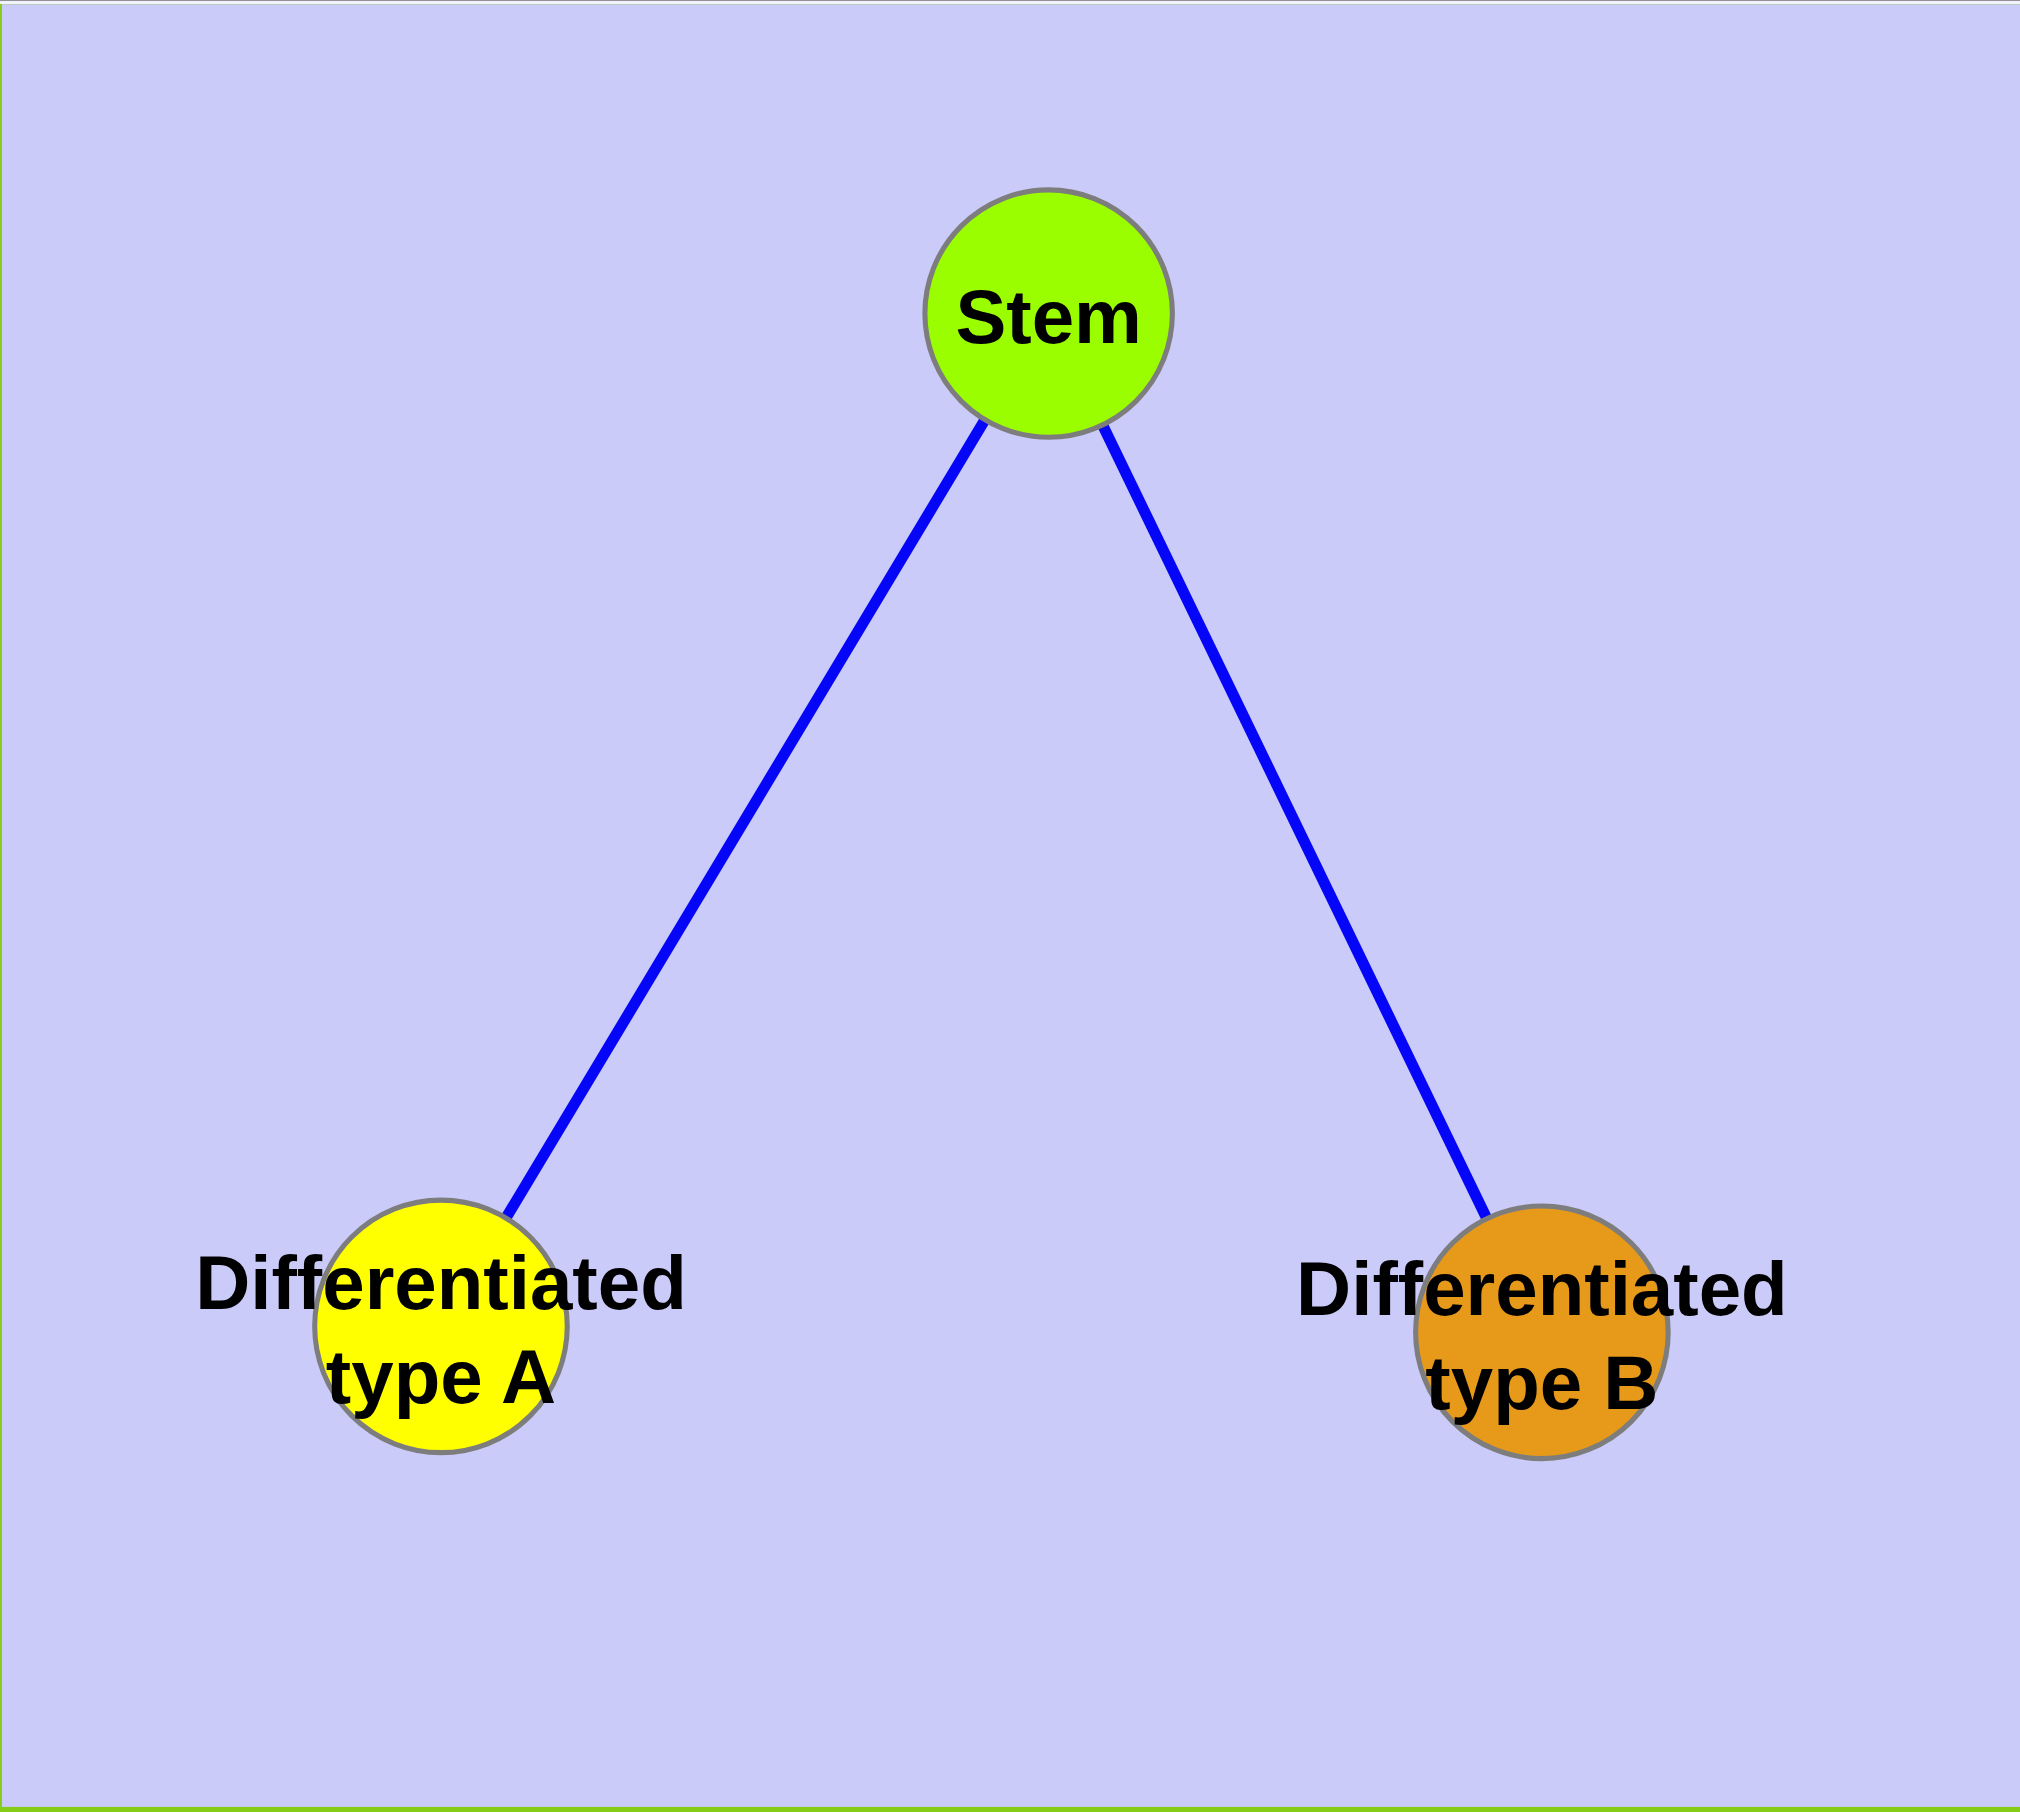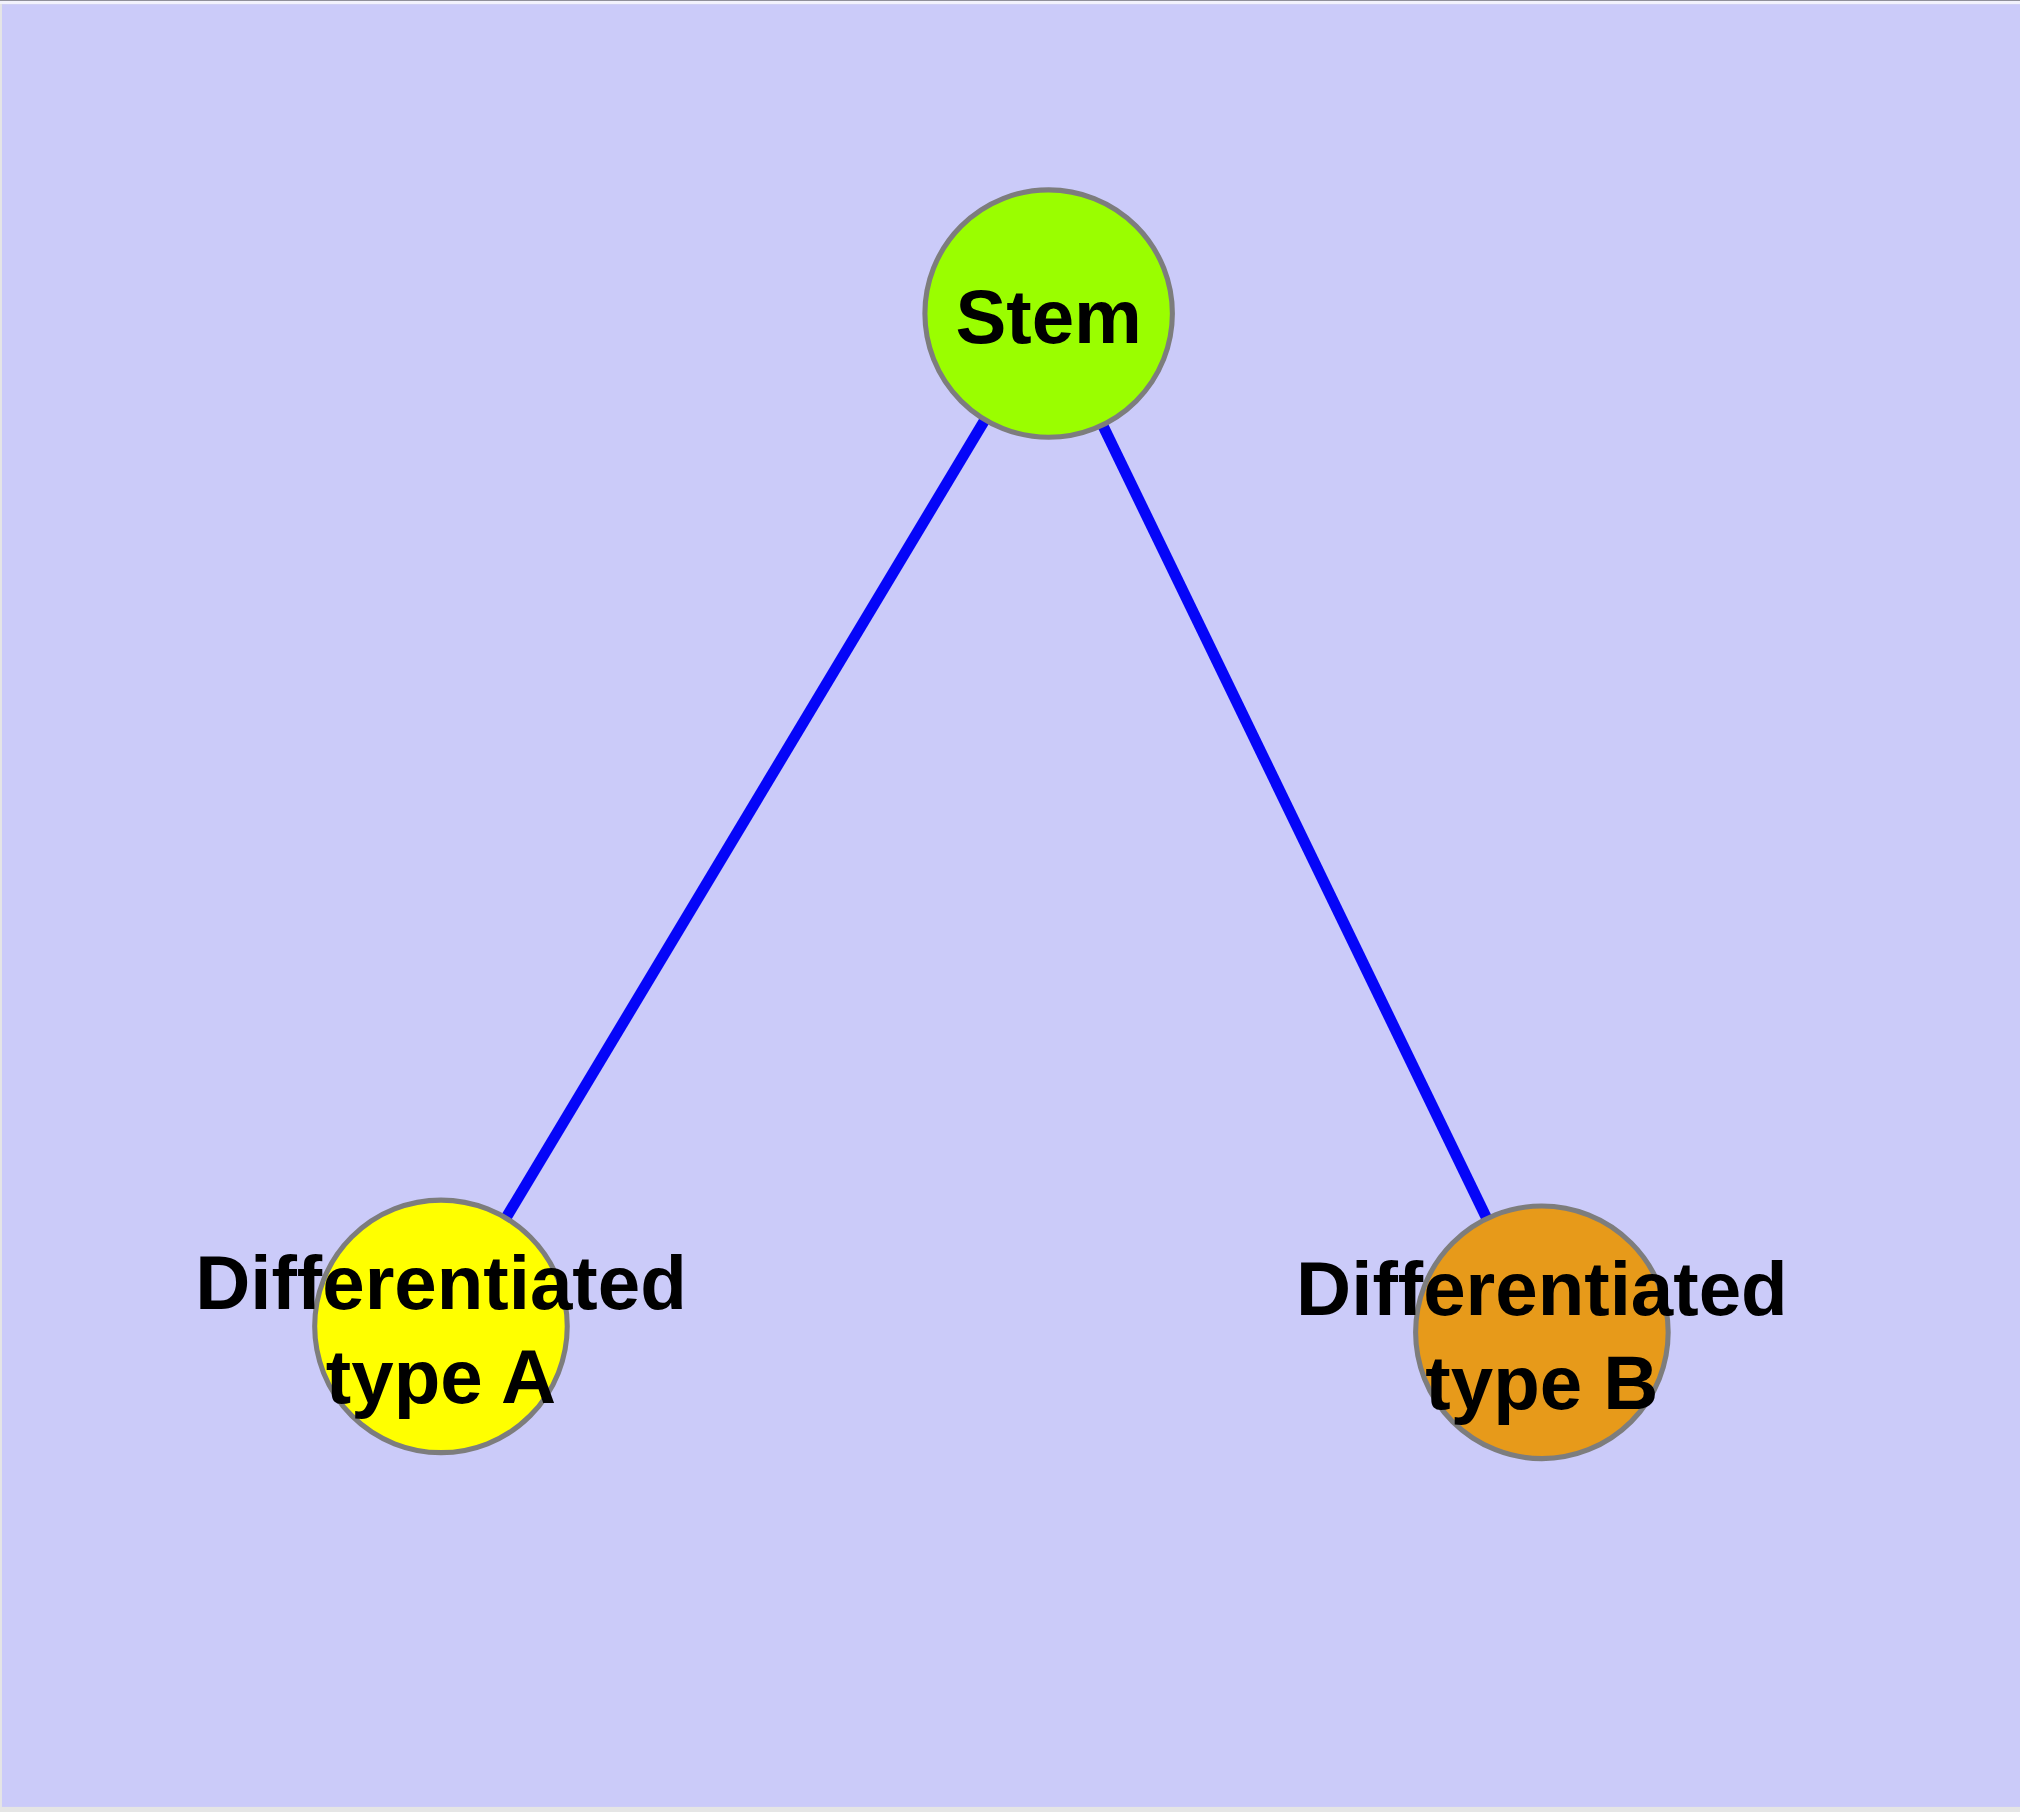--- a/index.html
+++ b/index.html
@@ -4,21 +4,21 @@
 <style>
   html, body {
     margin: 0;
     padding: 0;
     background: #ffffff;
   }
   .page {
     position: relative;
     width: 2021px;
     height: 1812px;
-    background: #e5e5e5;
+    background: #84cc16;
     overflow: hidden;
     font-family: "Liberation Sans", "DejaVu Sans", sans-serif;
   }
   .top-strip {
     position: absolute;
     top: 0; left: 0; right: 0;
     height: 4.2px;
     background: #F2F2FC;
     border-top: 0.8px solid #90909A;
     box-sizing: border-box;

